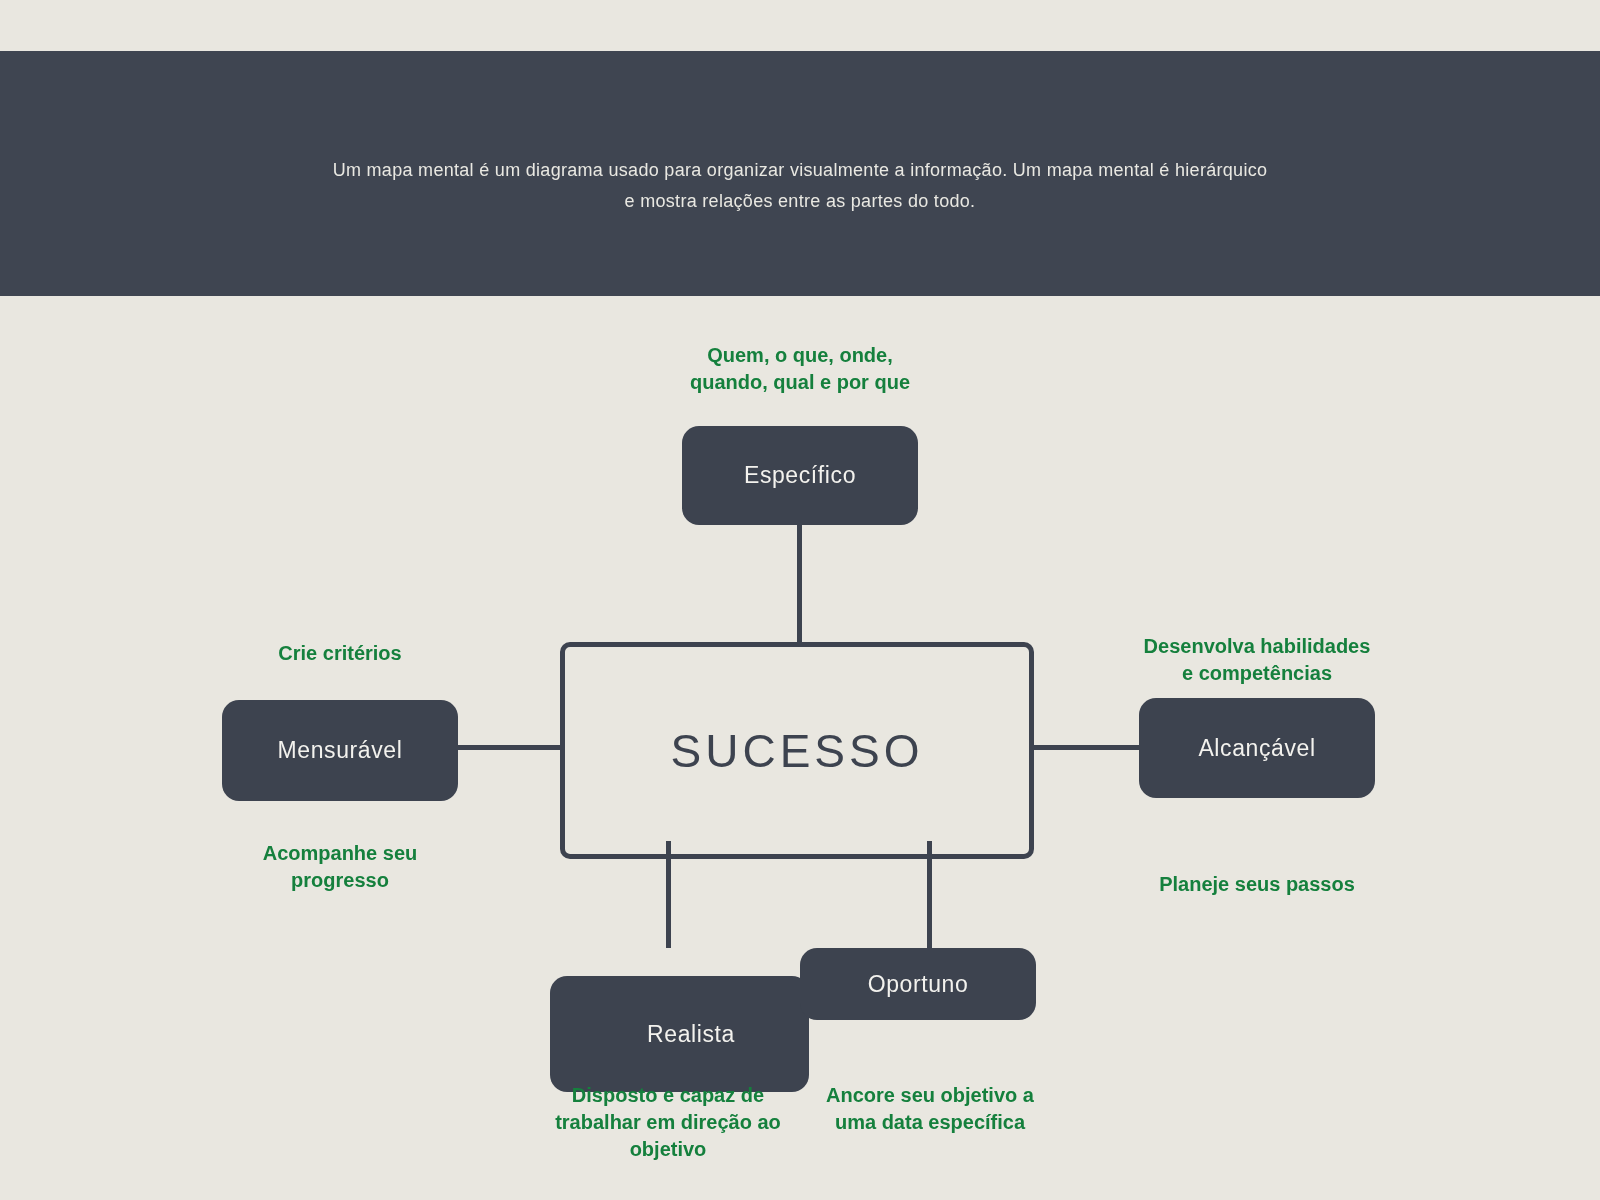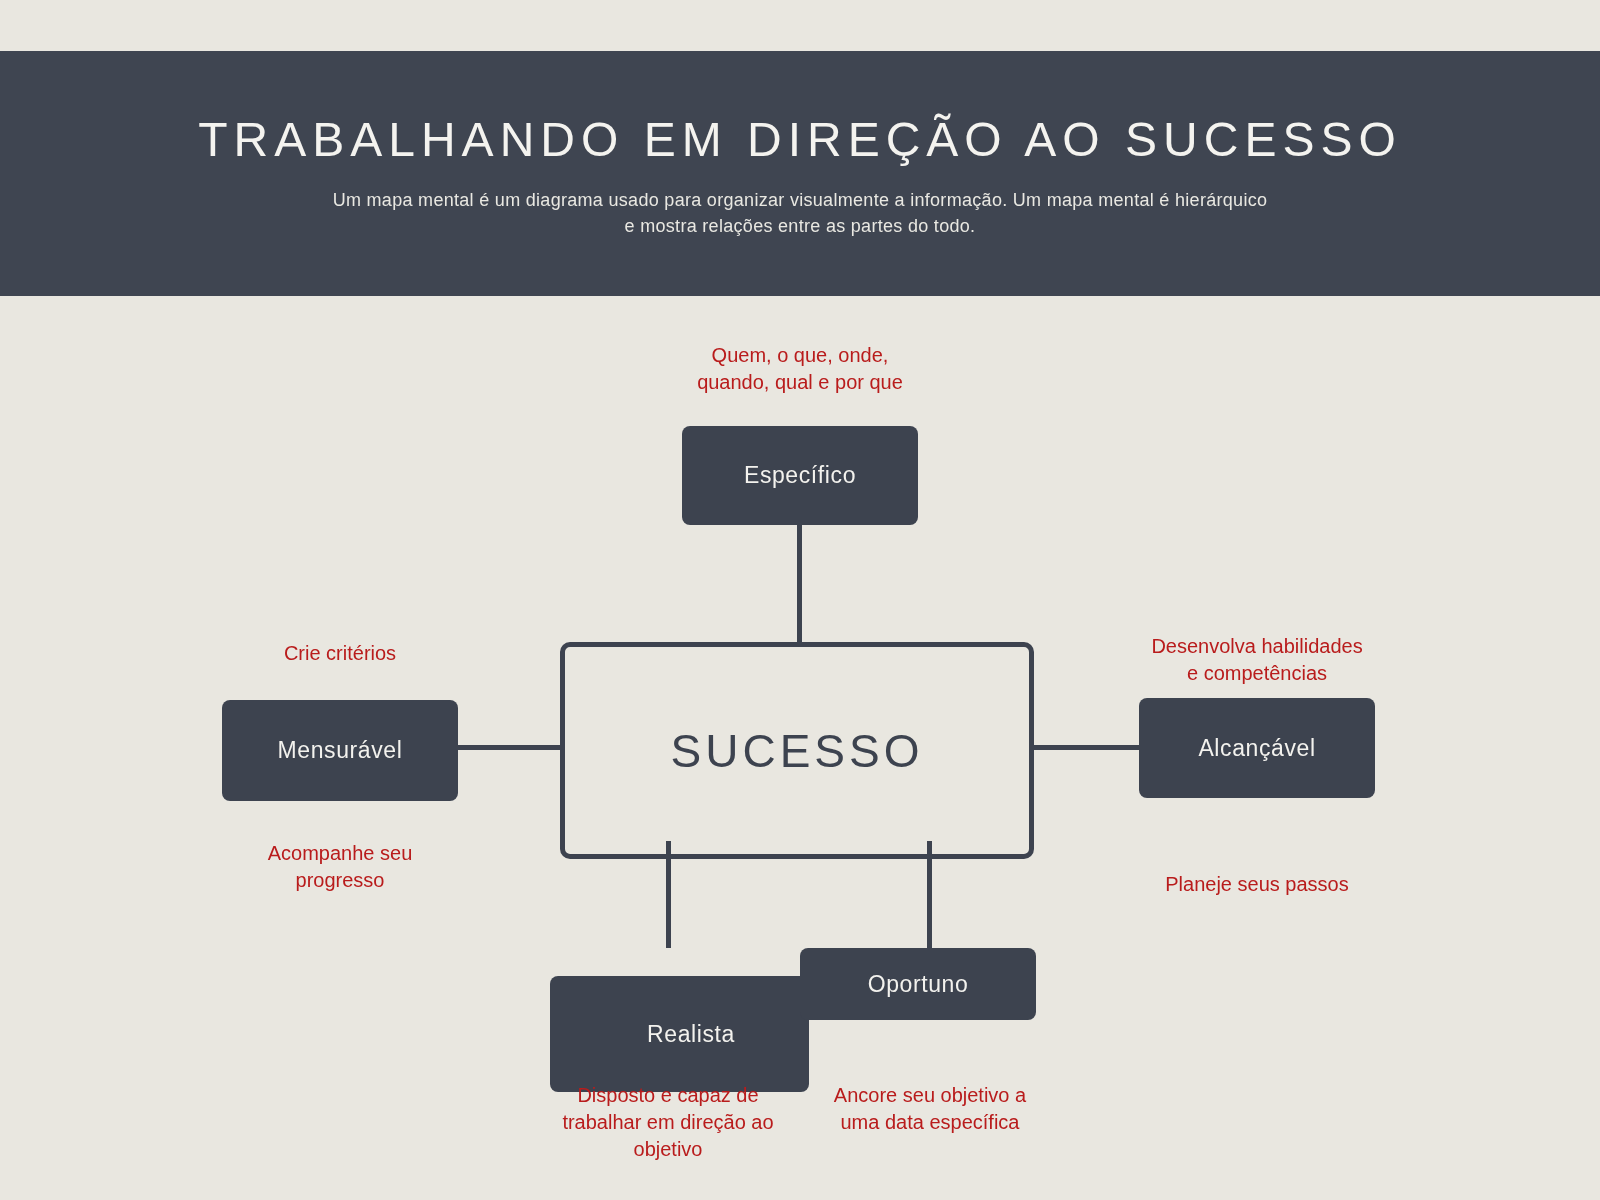--- a/index.html
+++ b/index.html
@@ -30,30 +30,30 @@
     color: #f4f3ef;
     font-size: 48px;
     font-weight: 400;
     letter-spacing: 6px;
     white-space: nowrap;
   }
   .subtitle {
     margin: 20px 0 0 0;
     color: #e9e8e2;
     font-size: 18px;
-    line-height: 26px;
+    line-height: 31px;
     letter-spacing: 0.3px;
     text-align: center;
     white-space: pre-line;
   }
   
   .node {
     position: absolute;
     background: #3d434f;
-    border-radius: 8px;
+    border-radius: 17px;
     display: flex;
     align-items: center;
     justify-content: center;
     color: #f3f2ee;
     font-size: 23px;
     letter-spacing: 0.6px;
   }
   .center-box {
     position: absolute;
     border: 5px solid #3d434f;
@@ -66,34 +66,34 @@
     color: #3d434f;
     font-size: 46px;
     letter-spacing: 4px;
   }
   .line {
     position: absolute;
     background: #3d434f;
   }
   .note {
     position: absolute;
-    color: #b91c1c;
+    color: #15803d;
     font-size: 20px;
     line-height: 27px;
     text-align: center;
     white-space: pre-line;
+    font-weight: bold;
   }
 </style>
 </head>
 <body>
 
 <div class="page">
 
   <div class="header">
-    <h1 class="title">TRABALHANDO EM DIREÇÃO AO SUCESSO</h1>
     <p class="subtitle">Um mapa mental é um diagrama usado para organizar visualmente a informação. Um mapa mental é hierárquico
 e mostra relações entre as partes do todo.</p>
   </div>
 
   <div>
 
     <div class="line" style="left:797px; top:525px; width:5px; height:118px;"></div>
     <div class="line" style="left:458px; top:745px; width:102px; height:5px;"></div>
     <div class="line" style="left:1034px; top:745px; width:105px; height:5px;"></div>
     <div class="line" style="left:666px; top:841px; width:5px; height:107px;"></div>

